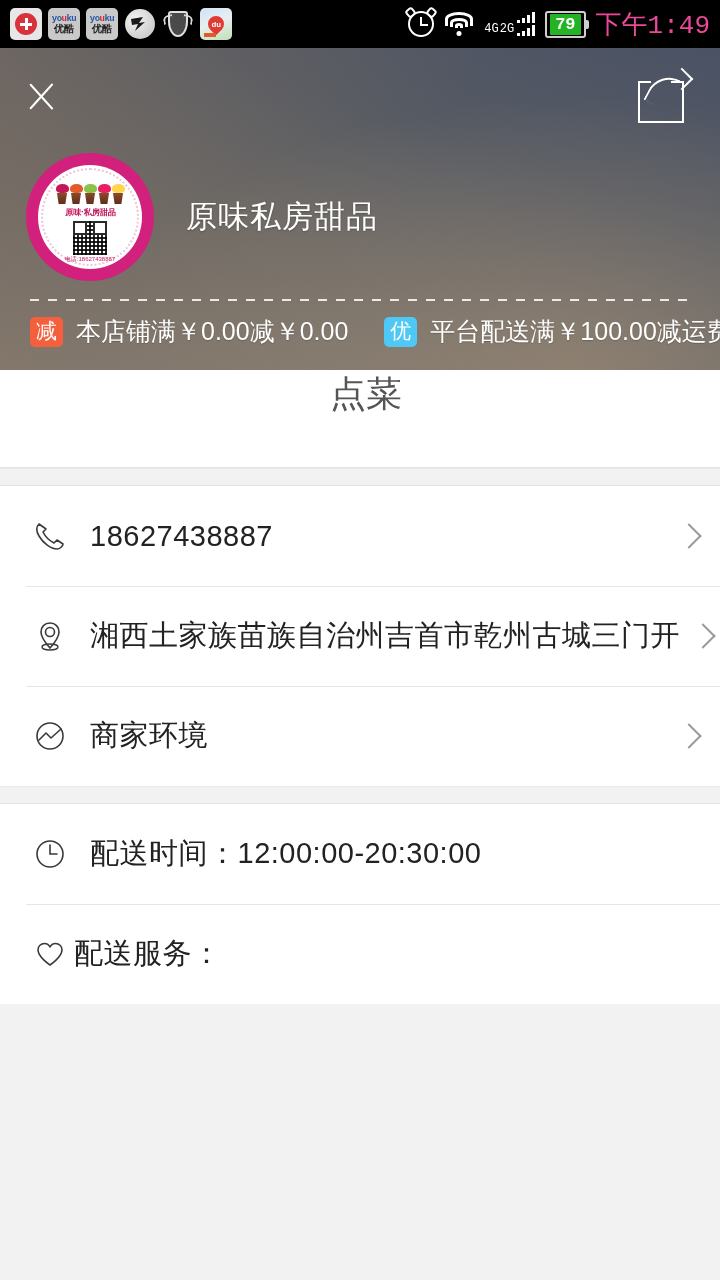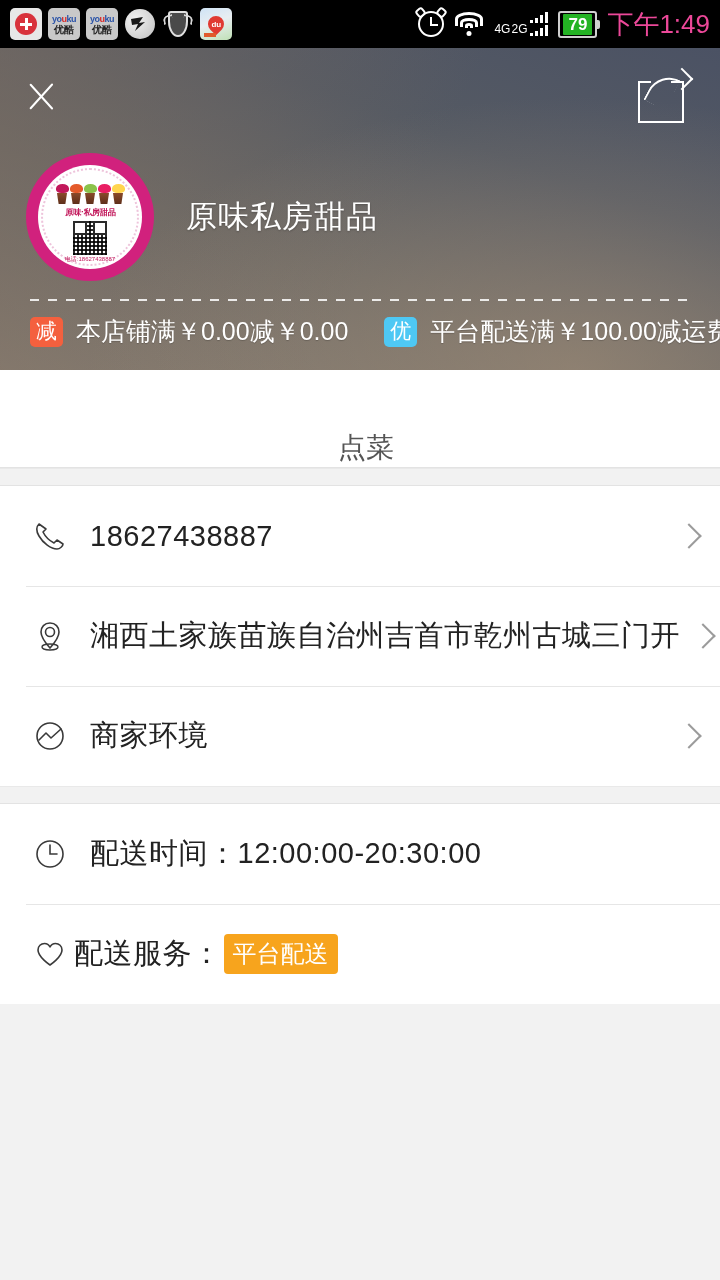--- a/index.html
+++ b/index.html
@@ -7,21 +7,21 @@
   body {
     font-family:"Liberation Sans","DejaVu Sans",sans-serif;
     background:#f2f2f2;
     overflow:hidden;
     position:relative;
   }
 
   
   .statusbar{
     height:48px; background:#000; display:flex; align-items:center;
-    padding:0 10px; position:relative;
+    padding:0 10px; position:relative;font-family:Liberation Mono, monospace;
   }
   .sb-left{ display:flex; align-items:center; gap:6px; }
   .sb-right{ display:flex; align-items:center; gap:10px; margin-left:auto; }
   .sb-ic{ width:32px; height:32px; border-radius:5px; display:flex;
           align-items:center; justify-content:center; position:relative; flex:none;}
   .ic-plus{ background:#e7e7e7; }
   .ic-plus .circ{ width:22px;height:22px;border-radius:50%;background:#d8323c;
     display:flex;align-items:center;justify-content:center;}
   .ic-plus .circ:before{content:"";position:absolute;width:12px;height:3px;background:#fff;}
   .ic-plus .circ:after{content:"";position:absolute;width:3px;height:12px;background:#fff;}
@@ -147,22 +147,22 @@
     line-height:26px; flex:none;}
   .bg-jian{ background:#f4603e; }
   .bg-you{ background:#4ec8f4; }
   .promo-txt{ color:#fff; font-size:25px; margin-left:13px; white-space:nowrap;
     text-shadow:0 1px 1px rgba(0,0,0,0.2);}
   .promo2{ margin-left:26px; }
 
   
   .tabs{ height:98px; background:#fff; display:flex; position:relative;
     border-bottom:1px solid #e3e3e3; }
-  .tab{ flex:1; display:flex; align-items:flex-end; justify-content:center;
-    font-size:28px; color:#555; position:relative; cursor:pointer;padding-left:12px;}
+  .tab{ flex:1; display:flex; align-items:flex-start; justify-content:center;
+    font-size:36px; color:#555; position:relative; cursor:pointer;padding-left:12px;}
   .tab.active{ color:#f5901e; }
   .tab.active .ul{ position:absolute; bottom:0; left:50%; transform:translateX(-50%);
     width:120px; height:9px; background:#fbd000; }
 
   
   .gap{ height:18px; background:#f2f2f2; border-bottom:1px solid #e3e3e3;
         border-top:1px solid #e9e9e9;}
   .section{ background:#fff; }
   .row{ height:100px; display:flex; align-items:center; padding:0 22px 0 26px;
     position:relative; cursor:pointer; }
@@ -371,19 +371,18 @@
     </div>
 
     <div class="row">
       <div class="row-ic">
         <svg width="40" height="40" viewBox="0 0 40 40">
           <path d="M20 31 C20 31 8 23 8 16 C8 12 11 9.5 14.5 9.5 C17 9.5 19 11 20 13 C21 11 23 9.5 25.5 9.5 C29 9.5 32 12 32 16 C32 23 20 31 20 31 Z" fill="none" stroke="#3a3a3a" stroke-width="1.6" stroke-linejoin="round"></path>
         </svg>
       </div>
       <div class="row-inline">
         <span class="row-txt" style="margin-left:0">配送服务：</span>
-        <span class="svc-badge">平台配送</span>
       </div>
     </div>
   </div>
 
   <div class="filler"></div>
 </div>
 
 </body></html>

